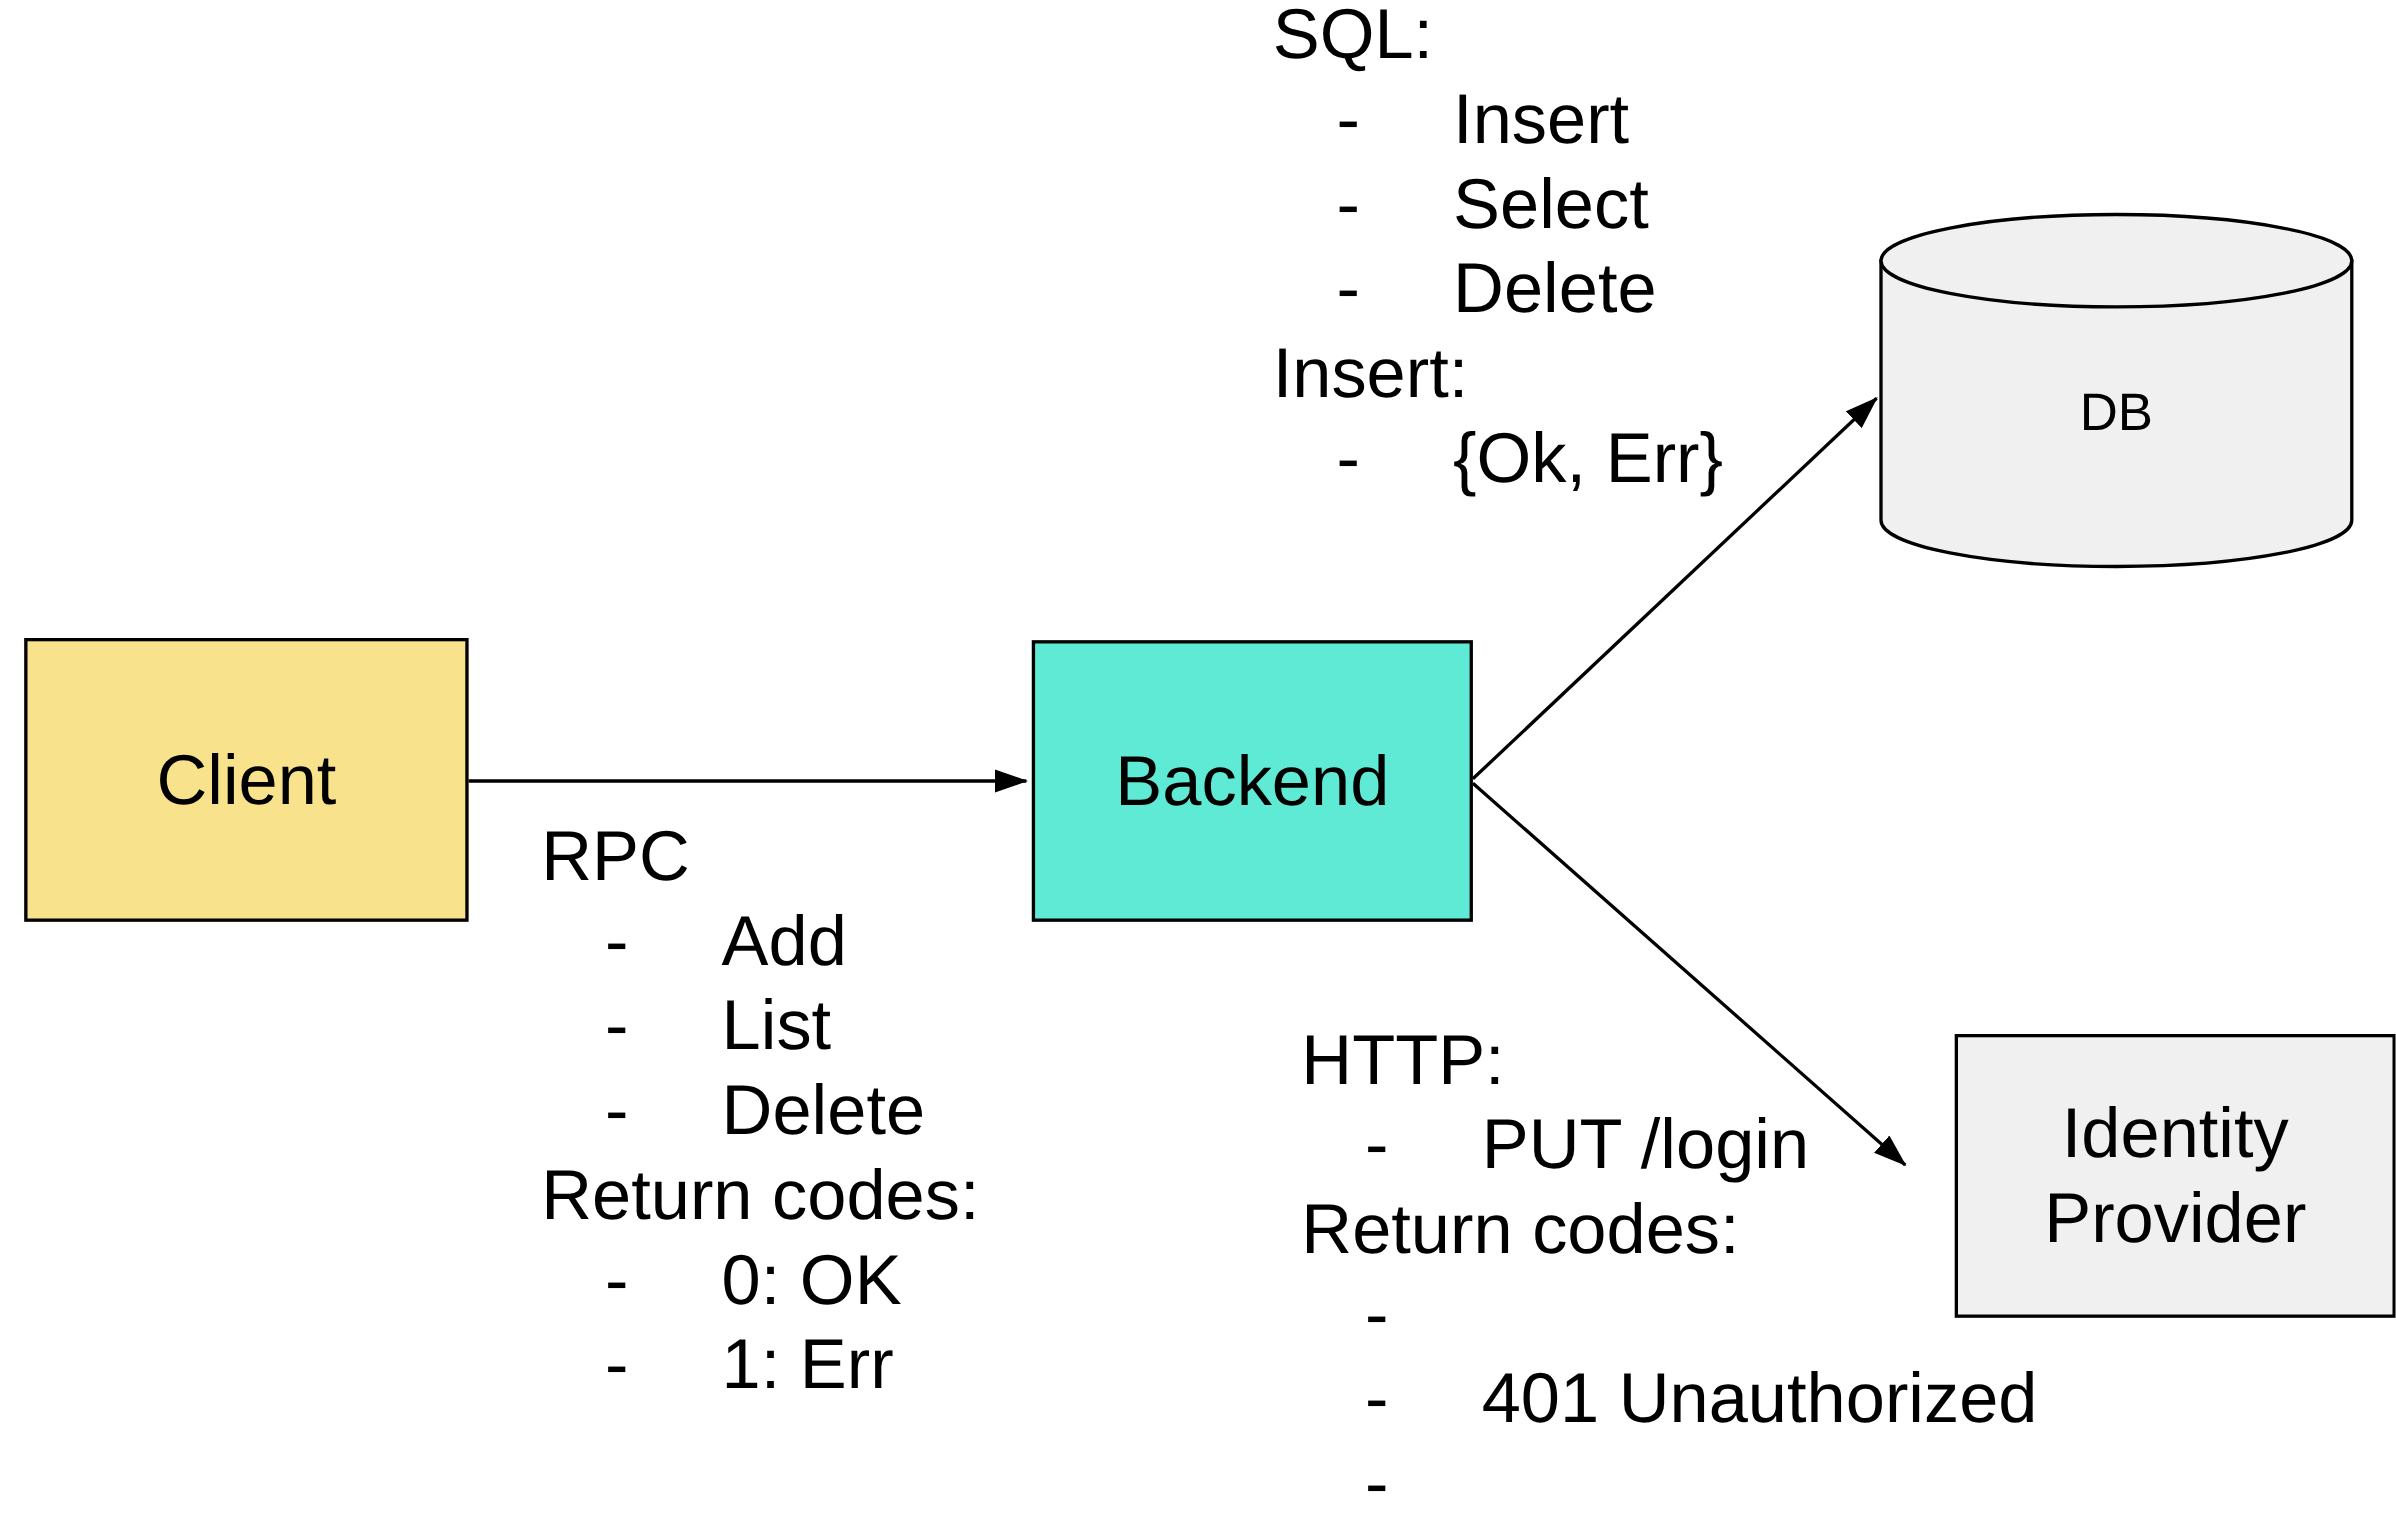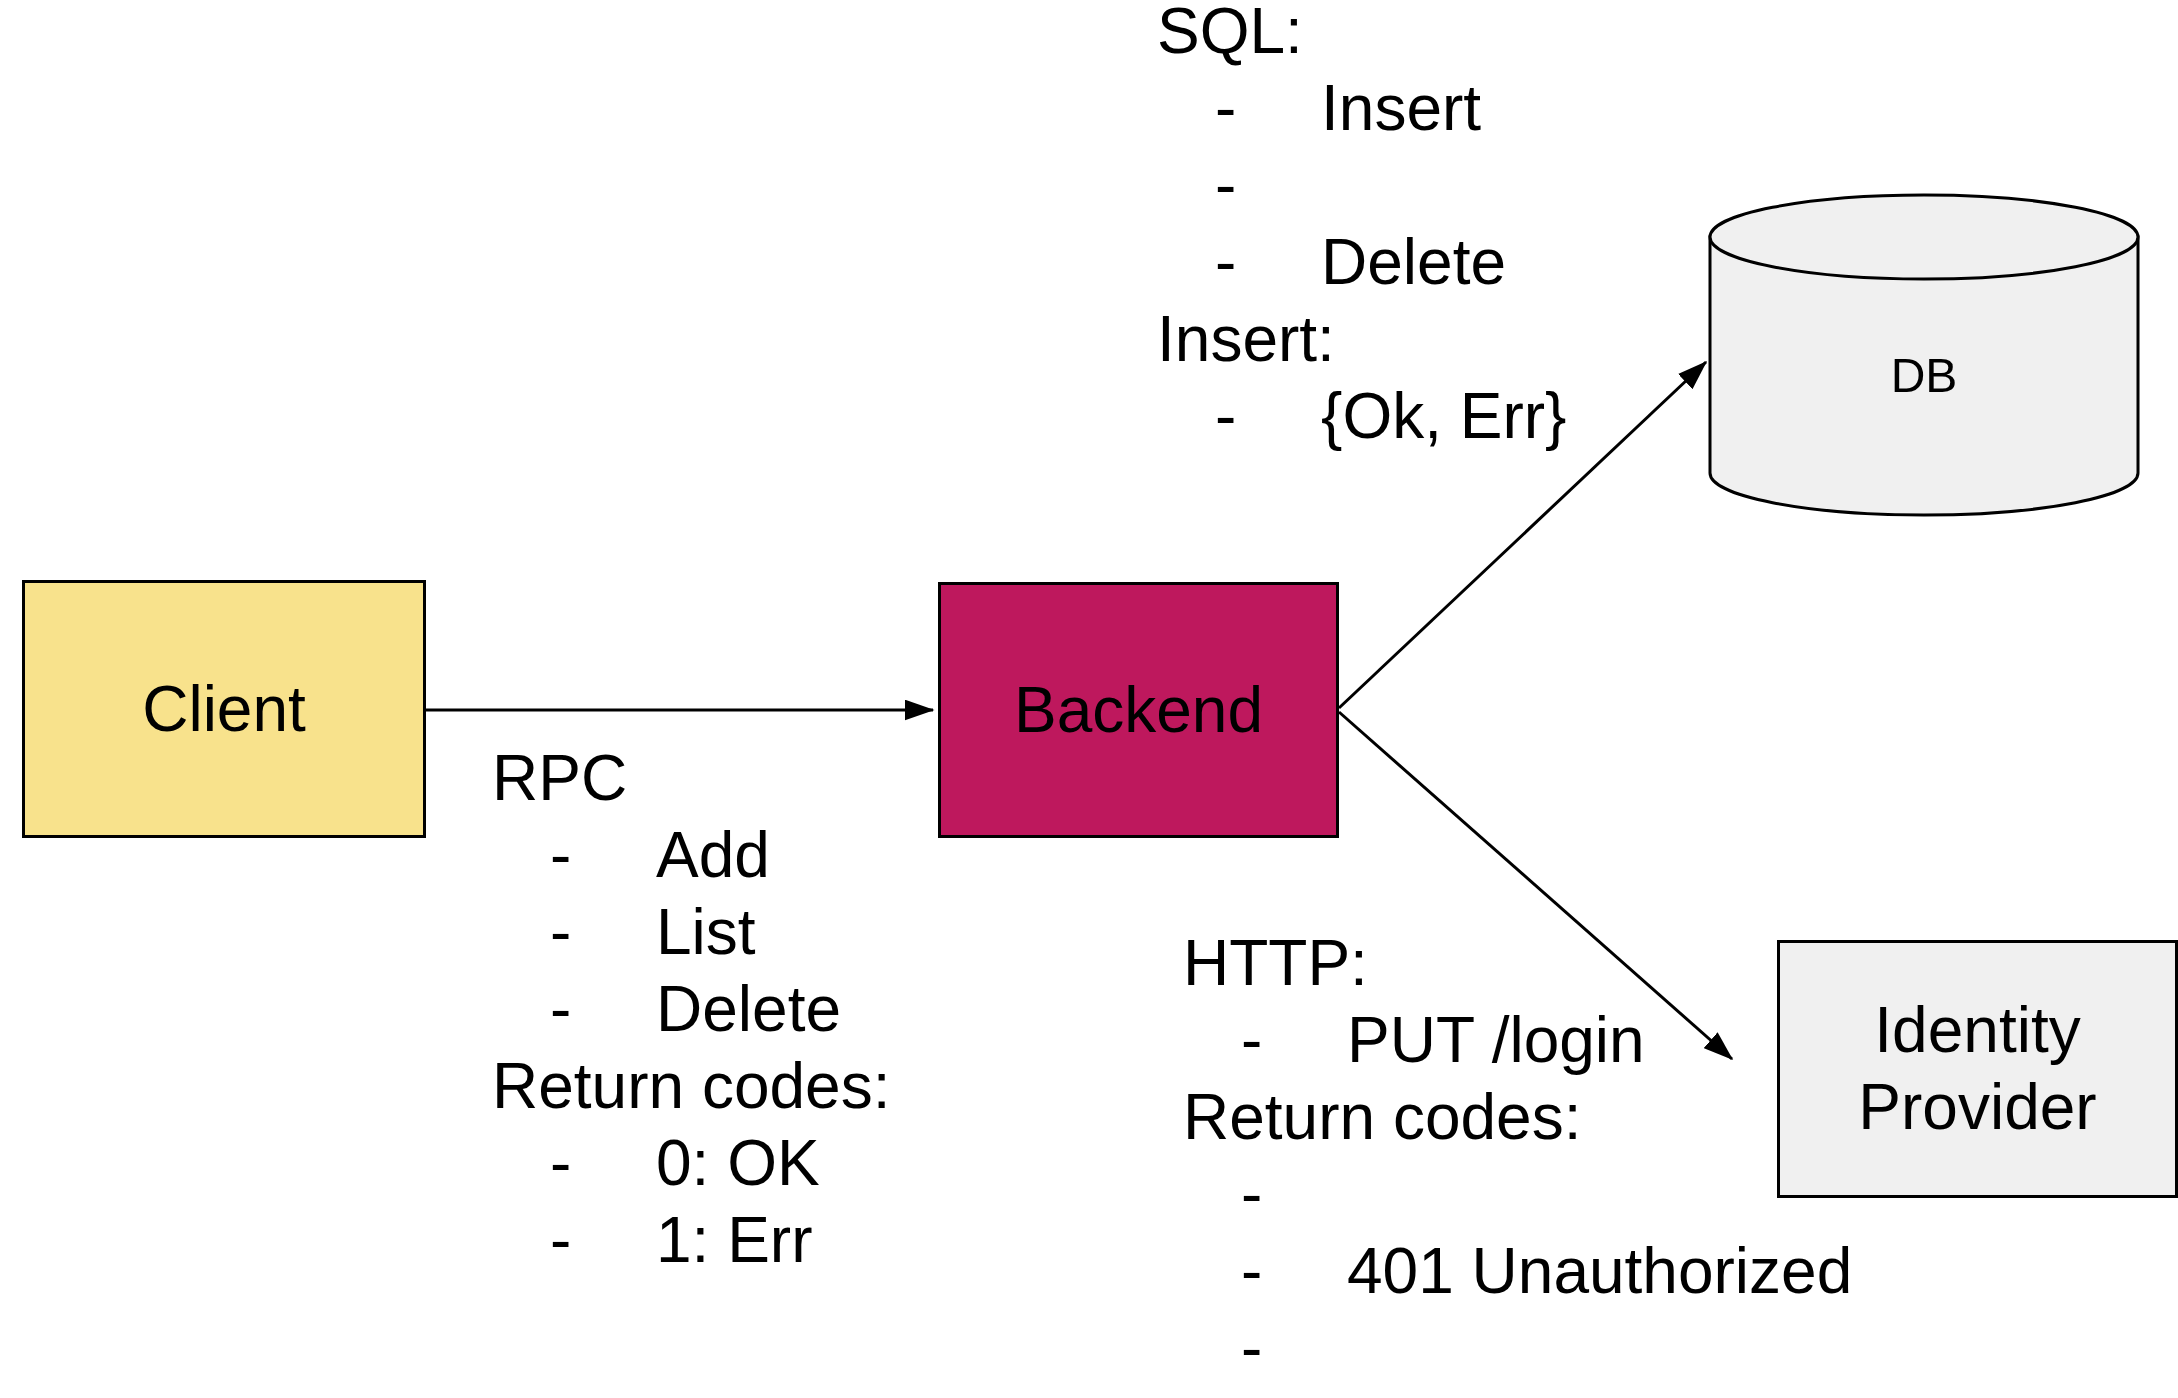--- a/index.html
+++ b/index.html
@@ -82,21 +82,21 @@
     <line x1="1339" y1="712" x2="1732" y2="1059" marker-end="url(#arrowhead)"></line>
 
     <path class="shape" d="M 1710 237 L 1710 473 A 214 42 0 0 0 2138 473 L 2138 237 Z" fill="#F0F0F0"></path>
     <ellipse class="shape" cx="1924" cy="237" rx="214" ry="42" fill="#F0F0F0"></ellipse>
   </svg>
 
   <div class="node node-client" style="background: rgb(248, 226, 140);">
     <span>Client</span>
   </div>
 
-  <div class="node node-backend" style="background: #be185d;">
+  <div class="node node-backend" style="background: #5eead4;">
     <span>Backend</span>
   </div>
 
   <div class="node node-idp" style="background: rgb(240, 240, 240); margin-left: 40px;">
     <span>Identity Provider</span>
   </div>
 
   <div class="db-label">DB</div>
 
   <div class="tblock tblock-rpc">
@@ -125,20 +125,21 @@
   </div>
 
   <div class="tblock tblock-sql">
     <div class="line">SQL:</div>
     <div class="line bullet">
       <span class="dash">-</span>
       <span>Insert</span>
     </div>
     <div class="line bullet">
       <span class="dash">-</span>
+      <span>Select</span>
     </div>
     <div class="line bullet">
       <span class="dash">-</span>
       <span>Delete</span>
     </div>
     <div class="line">Insert:</div>
     <div class="line bullet">
       <span class="dash">-</span>
       <span>{Ok, Err}</span>
     </div>

